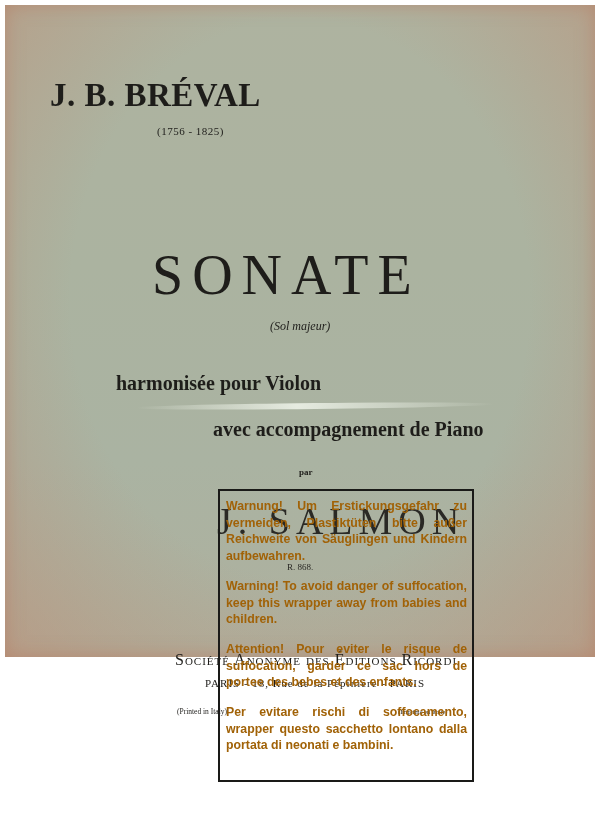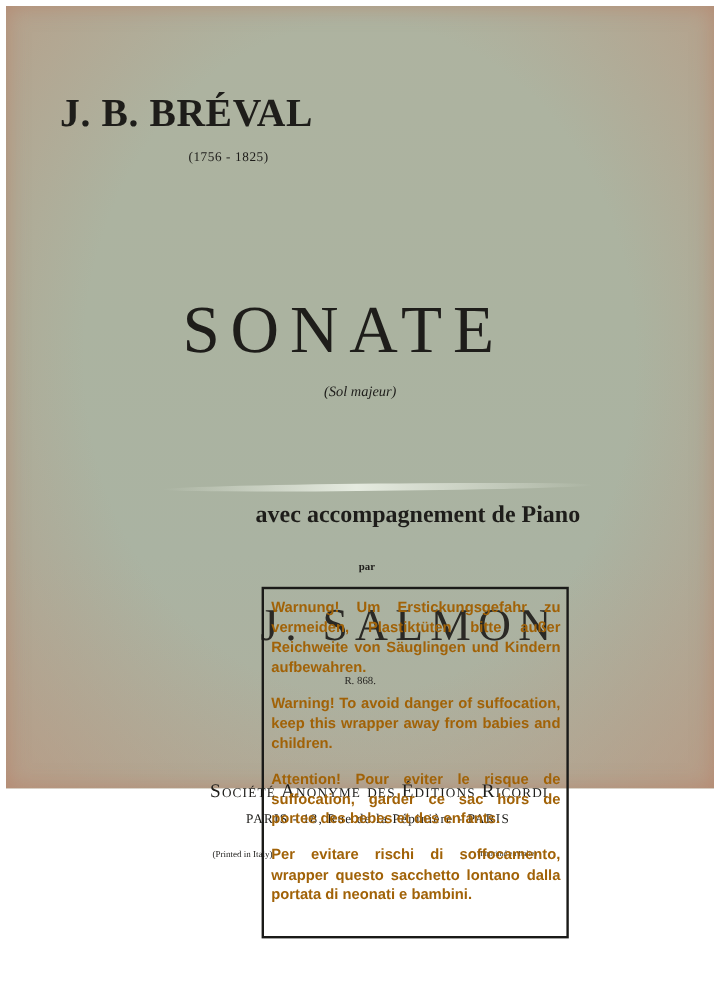--- a/index.html
+++ b/index.html
@@ -46,20 +46,21 @@
 
 <div class="page">
   <div class="sheen"></div>
 
   <div class="serif composer">J. B. BRÉVAL</div>
   <div class="serif dates">(1756 - 1825)</div>
 
   <div class="serif title">SONATE</div>
   <div class="serif key">(Sol majeur)</div>
 
+  <div class="serif harm">harmonisée pour Violon</div>
   <div class="serif avec">avec accompagnement de Piano</div>
   <div class="serif par">par</div>
 
   <div class="serif arranger">J. SALMON</div>
   <div class="serif opus">R. 868.</div>
 
   <div class="serif publisher">Société Anonyme des Éditions Ricordi</div>
   <div class="serif address">PARIS - 18, Rue de la Pépinière - PARIS</div>
   <div class="serif printed">(Printed in Italy)</div>
   <div class="serif rights">(Imprimé en Italie)</div>

